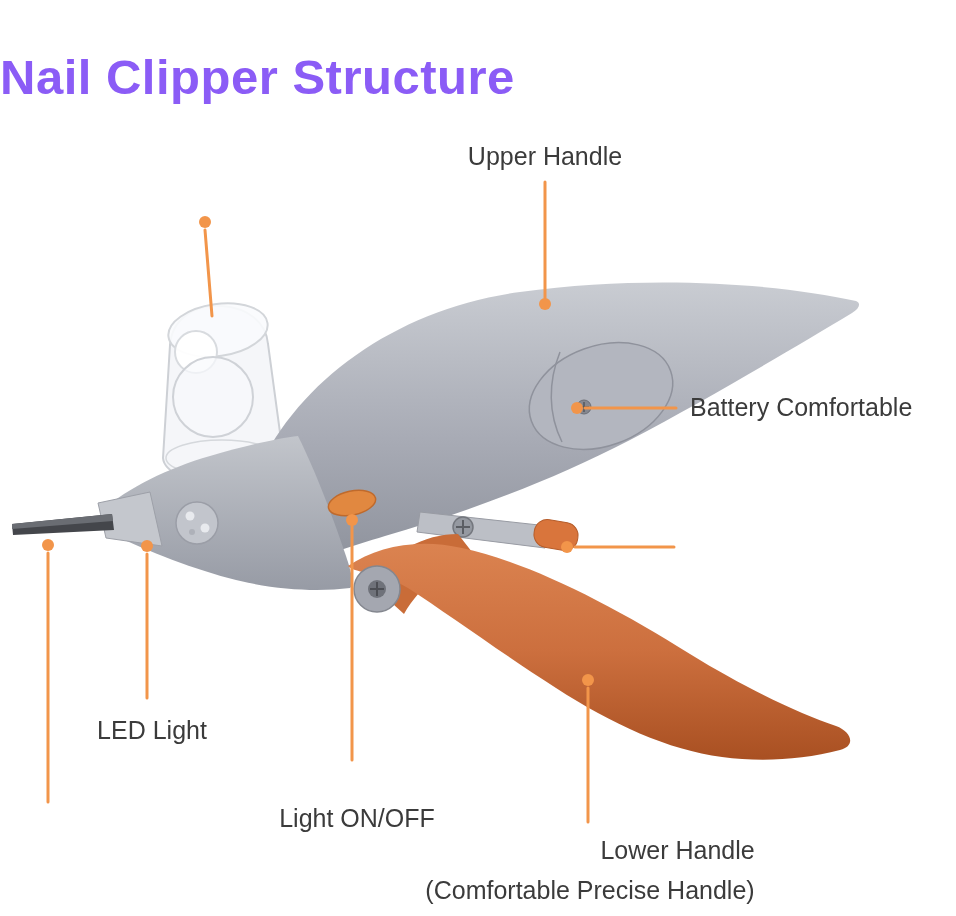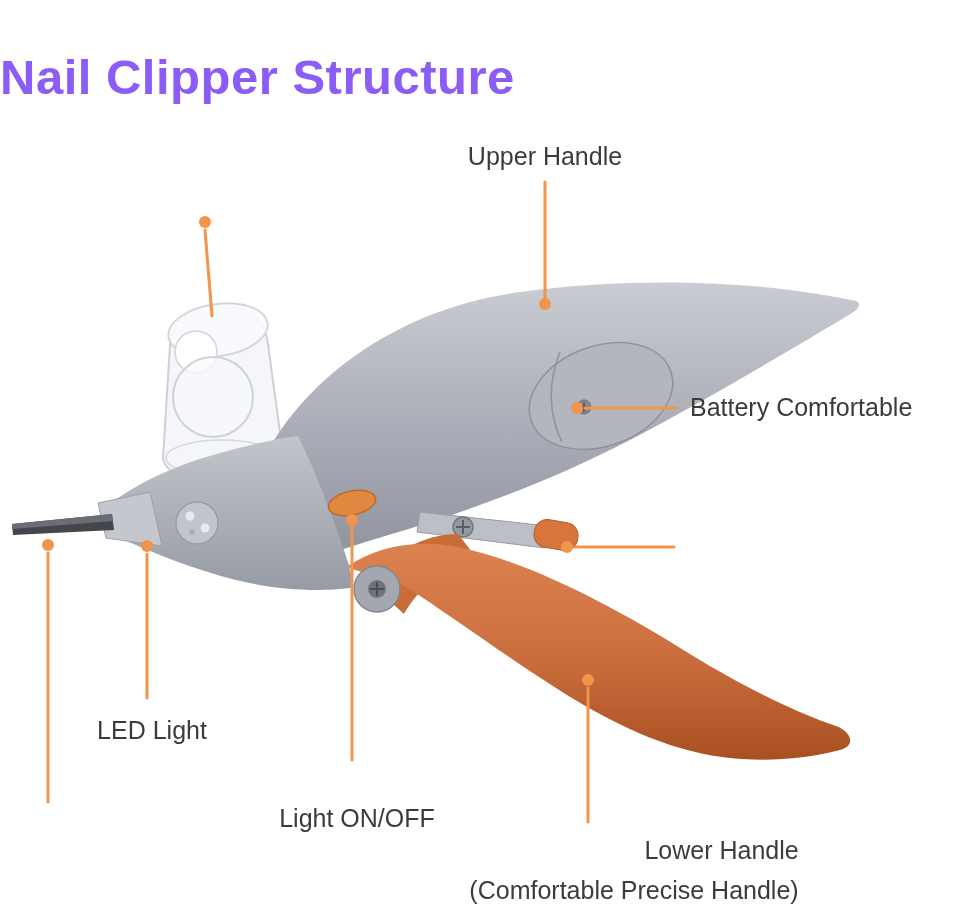--- a/index.html
+++ b/index.html
@@ -158,18 +158,18 @@
   <div class="label centered" style="left:545px; top:142px;">Upper Handle</div>
 
   <div class="label" style="left:690px; top:393px;">Battery Comfortable</div>
 
 
   <div class="label centered" style="left:152px; top:716px;">LED Light</div>
 
   <div class="label centered" style="left:357px; top:772px;margin-top:32px;">Light ON/OFF</div>
 
 
-  <div class="label centered twoline" style="left:590px; top:830px;margin-left:44px;">
+  <div class="label centered twoline" style="left:590px; top:830px;">
     <div>Lower Handle</div>
     <div>(Comfortable Precise Handle)</div>
   </div>
 
 </div>
 
 </body></html>

